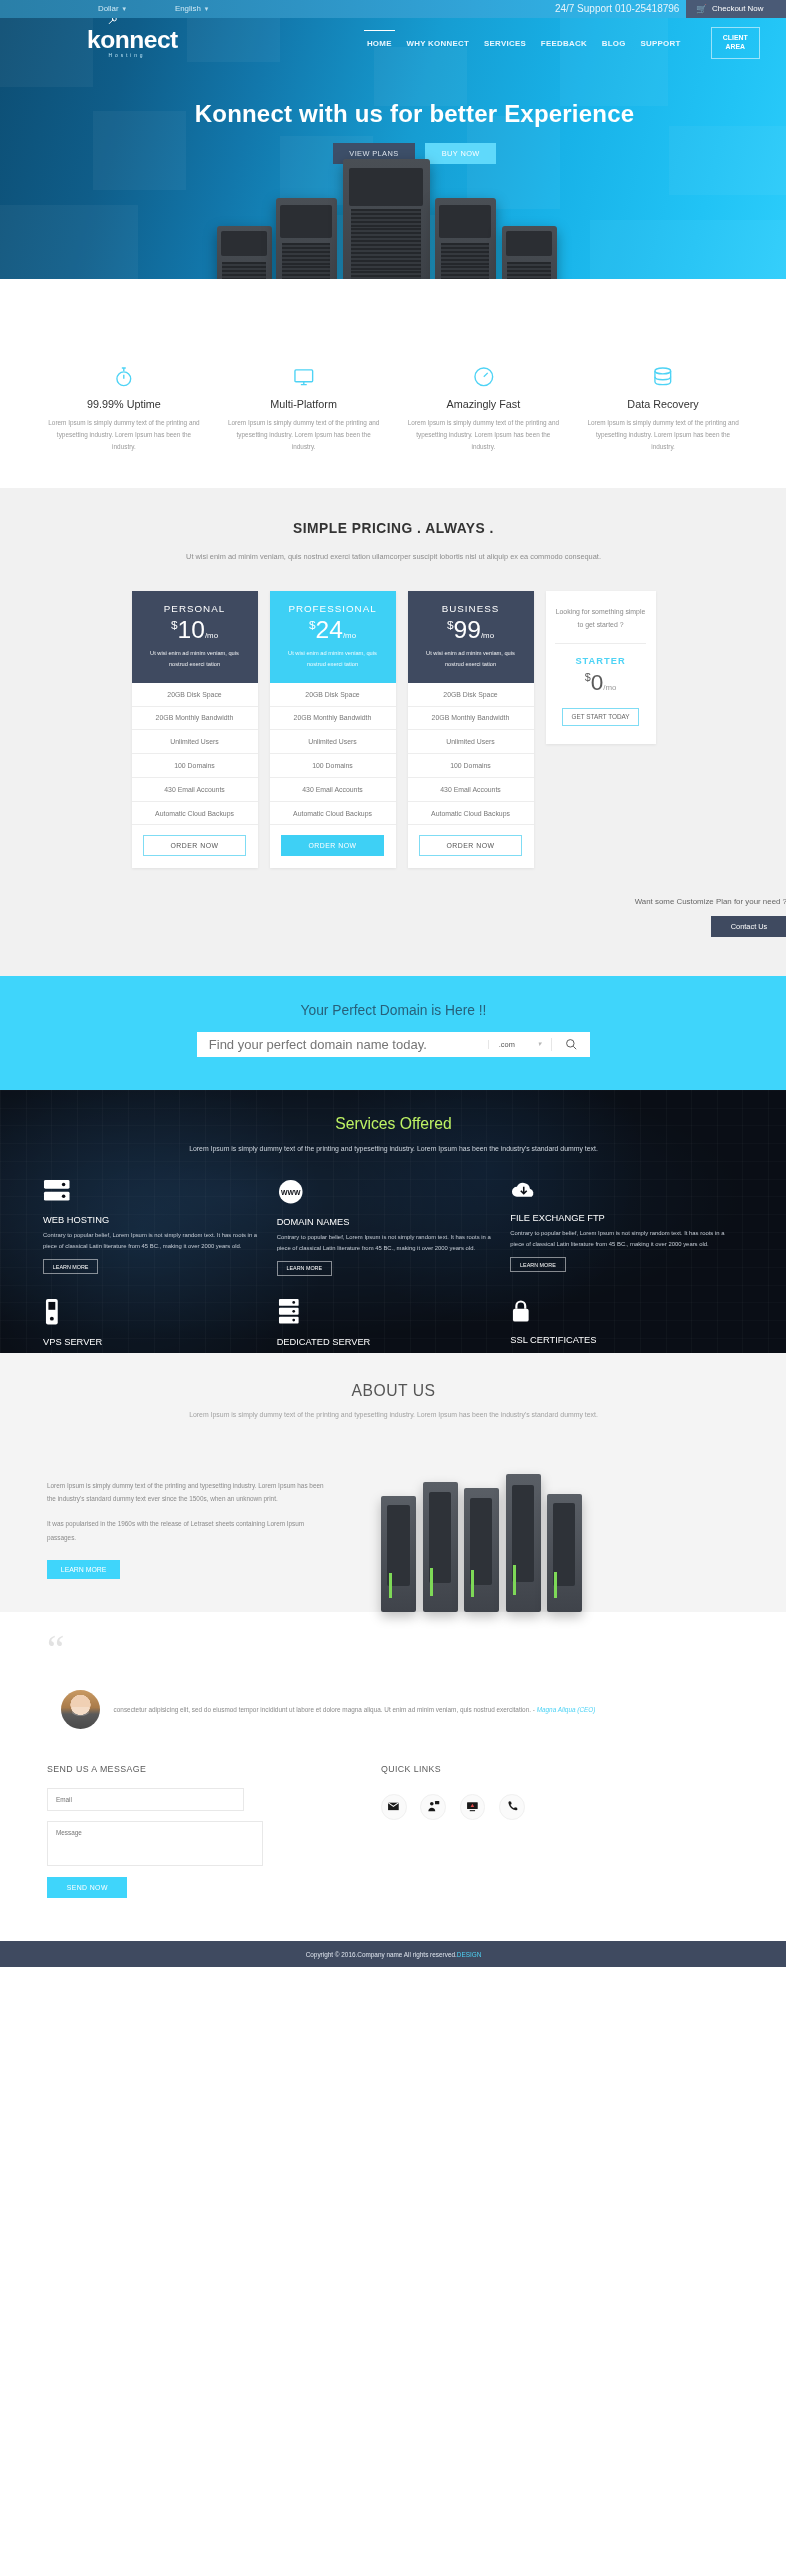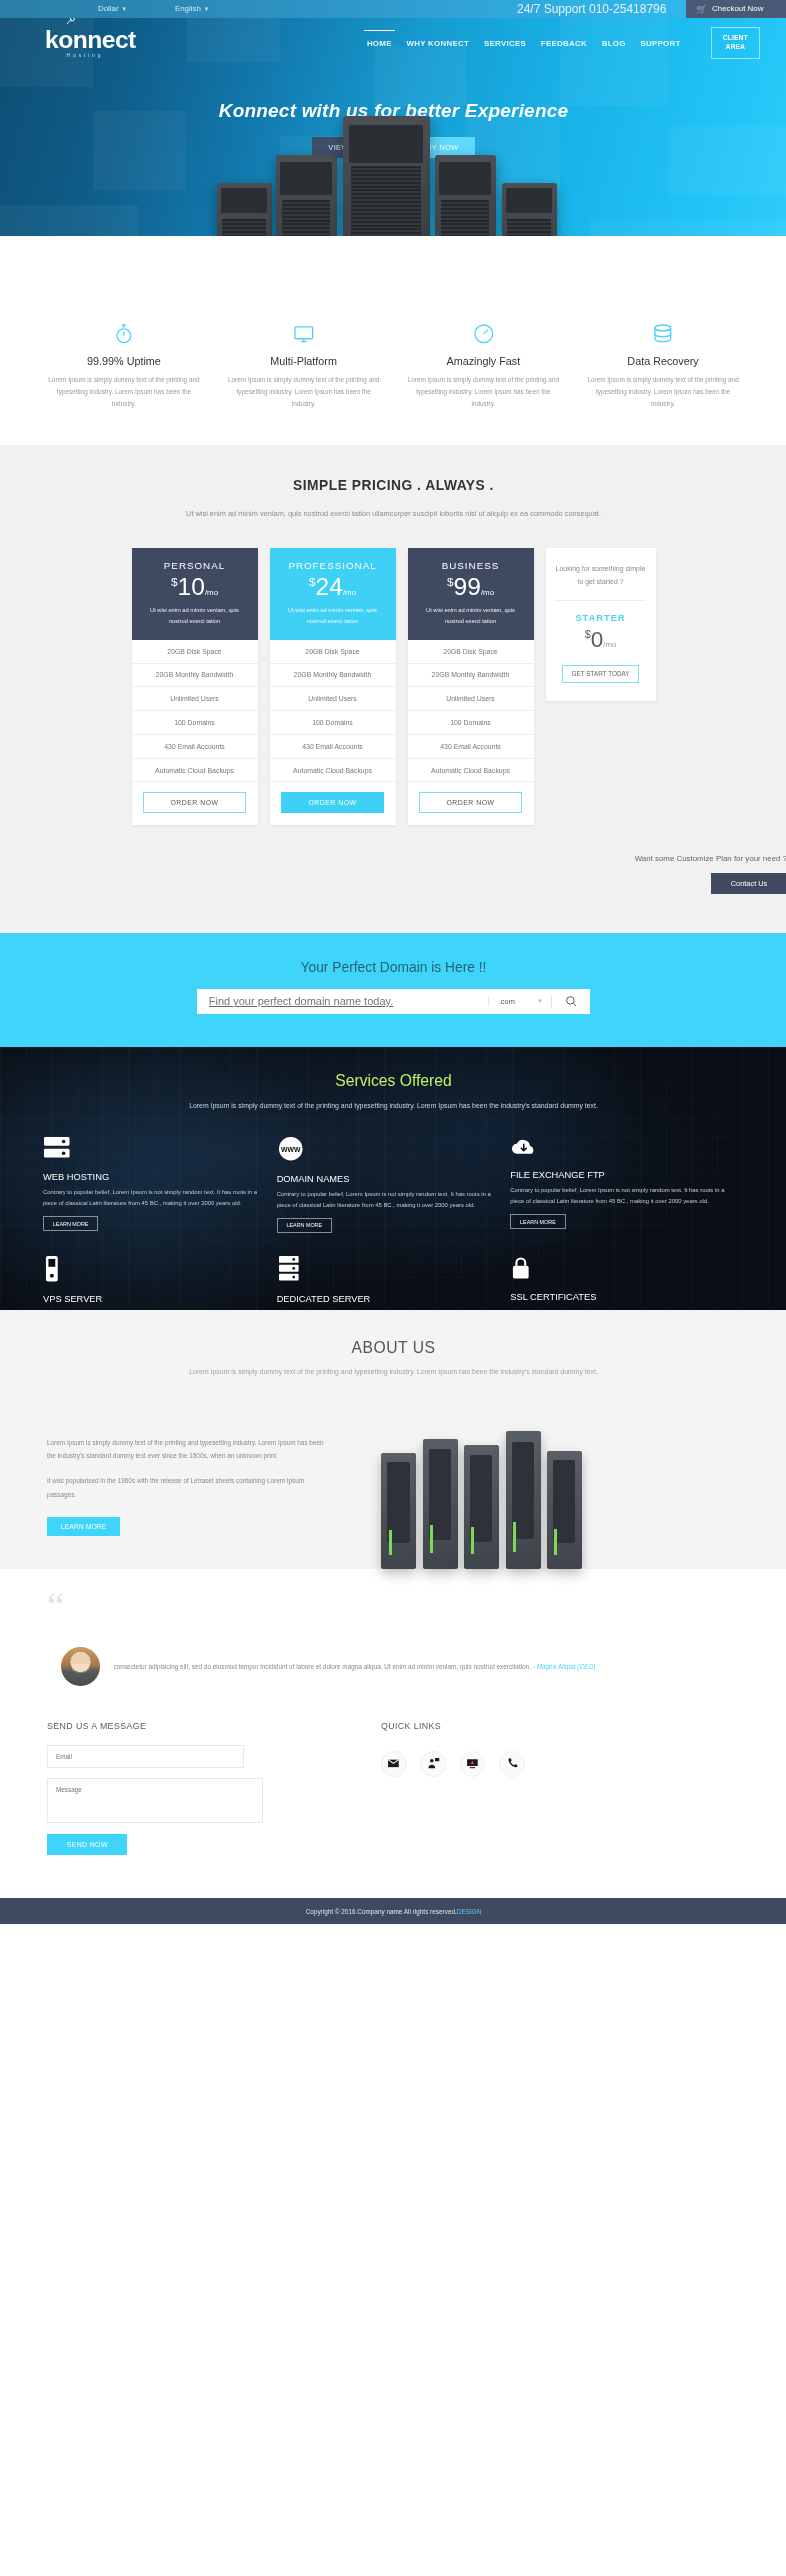--- a/index.html
+++ b/index.html
@@ -12,53 +12,54 @@
 
   
   .topbar {
     height: 17.7px; display: flex; align-items: center;
     background: linear-gradient(90deg,#2a7fa8 0%,#2b86b3 18%,#2e93c4 38%,#31a4d8 60%,#2fb3e6 78%,#36bdf0 100%);
     position: relative; z-index: 6; padding-left: 98px;
   }
   .topbar .tb-sel { color:#cfe9f5; font-size:7.9px; display:flex; align-items:center; gap:3.9px; margin-right:49px; }
   .topbar .caret { font-size:6.9px; opacity:.9; }
   .topbar .tb-right { margin-left:auto; display:flex; align-items:center; height:100%; }
-  .tb-support { color:#e6f4fb; font-size:12px; margin-right:20px; }
+  .tb-support { color:#e6f4fb; font-size:10px; margin-right:7px; }
   .checkout {
     background:#4a5a76; color:#fff; font-size:7.9px; height:17.7px;
     display:flex; align-items:center; gap:4.9px; padding:0 23.6px 0 9.8px;
   }
   .cart-ic { color:#35c6f4; font-size:8.8px; }
 
   
   .hero {
-    position:relative; height:218px; overflow:hidden;
+    position:relative; height:261px; overflow:hidden;
     background:
       linear-gradient(105deg, #0d4e74 0%, #0f5d89 16%, #1277ab 32%, #169dd2 52%, #18b2e8 70%, #21c3f5 88%, #2ccdfb 100%);
+    padding-left: 42px;
   }
   .hero-grid { position:absolute; inset:0; }
   .hero-grid i {
     position:absolute; display:block; background:rgba(255,255,255,.045);
   }
   .hero-inner { position:relative; z-index:3; }
   .navbar { height:51px; display:flex; align-items:center; padding:0 27.5px 0 45px; }
   .logo { position:relative; color:#fff; font-size:24.6px; font-weight:bold; letter-spacing:-0.5px; line-height:1; }
   .logo .plug {
     position:absolute; left:17.7px; top:-10.8px; width:12.8px; height:11.8px;
   }
   .logo .sub { display:block; font-size:4.9px; font-weight:normal; letter-spacing:2.9px; color:#bfe6f7; margin-top:1px; margin-left:21.6px;}
   .nav { margin-left:auto; display:flex; align-items:center; gap:14.7px; }
   .nav a { color:#eaf7ff; font-size:7.9px; font-weight:bold; letter-spacing:0.3px; text-decoration:none; }
   .nav a.active { position:relative; }
   .nav a.active:after { content:""; position:absolute; left:-2.9px; right:-2.9px; top:-8.8px; height:1.5px; background:#fff; }
   .client-area {
     margin-left:15.7px; border:1px solid rgba(255,255,255,.55); color:#fff;
     font-size:6.9px; line-height:1.3; padding:5.9px 10.8px; text-align:center; font-weight:bold;
   }
-  .hero-title { text-align:center; color:#fff; font-size:19px; font-weight:bold; margin-top:31px; letter-spacing:0.2px;font-style:italic;}
+  .hero-title { text-align:center; color:#fff; font-size:24px; font-weight:bold; margin-top:31px; letter-spacing:0.2px;}
   .hero-btns { display:flex; justify-content:center; gap:9.8px; margin-top:15.7px; }
   .btn-dark { background:#3d4f69; color:#dfe6ef; font-size:7.4px; padding:5.9px 16.7px; letter-spacing:0.4px; }
   .btn-cyan { background:#5fd9fb; color:#fff; font-size:7.4px; padding:5.9px 16.7px; letter-spacing:0.4px; }
 
   
   .servers { position:absolute; left:50%; transform:translateX(-50%); bottom:-37px; width:354px; height:172px; z-index:4; }
   .srv { position:absolute; bottom:0; background:linear-gradient(180deg,#4a4f55,#3a3e44); border-radius:2.9px; box-shadow:0 5.9px 13.8px rgba(0,0,0,.35); }
   .srv .scr { position:absolute; left:8%; right:8%; top:6%; height:28%; background:#2b2e33; border-radius:2px; }
   .srv .vent { position:absolute; left:10%; right:10%; background:repeating-linear-gradient(180deg,#24272b 0 2px, #35393e 2px 3.9px); }
 
@@ -95,21 +96,21 @@
   .starter .pr small { font-size:7.9px; color:#9b9b9b; }
   .starter .gs { display:inline-block; margin-top:11.8px; border:1px solid #7fdcf4; color:#666; font-size:6.4px; padding:4.9px 8.8px; }
   .customize { text-align:right; margin-top:29.5px;margin-left:44px; }
   .customize p { font-size:7.9px; color:#666; }
   .customize span { display:inline-block; margin-top:9.8px; background:#3f4a60; color:#fff; font-size:7.4px; padding:5.9px 19.7px; }
 
   
   .domain { background:#3fd5fb; padding:27.5px 0 33px; text-align:center; }
   .domain h2 { font-size:13.8px; color:#27607a; font-weight:normal; }
   .domain .bar { margin:13.8px auto 0; width:393px; height:24.6px; background:#fff; display:flex; align-items:center; }
-  .domain .bar input { flex:1; border:0; outline:0; padding:0 11.8px; font-size:11px; color:#666; font-family:inherit; background:transparent;text-decoration:underline;}
+  .domain .bar input { flex:1; border:0; outline:0; padding:0 11.8px; font-size:13px; color:#666; font-family:inherit; background:transparent;}
   .domain .tld { width:63px; border-left:1px solid #e6e6e6; font-size:7.4px; color:#555; display:flex; align-items:center; justify-content:space-between; padding:0 9.8px; }
   .domain .tld i { color:#b8b8b8; font-size:6.9px; }
   .domain .sbtn { width:39px; border-left:1px solid #e6e6e6; display:flex; align-items:center; justify-content:center; }
 
   
   .services { position:relative; height:263px; overflow:hidden; background:#0a0d14; }
   .svc-bg { position:absolute; inset:0; opacity:.55;
     background:
       repeating-linear-gradient(90deg, rgba(255,255,255,.05) 0 1px, transparent 1px 25.6px),
       repeating-linear-gradient(180deg, rgba(255,255,255,.04) 0 1px, transparent 1px 17.7px),

